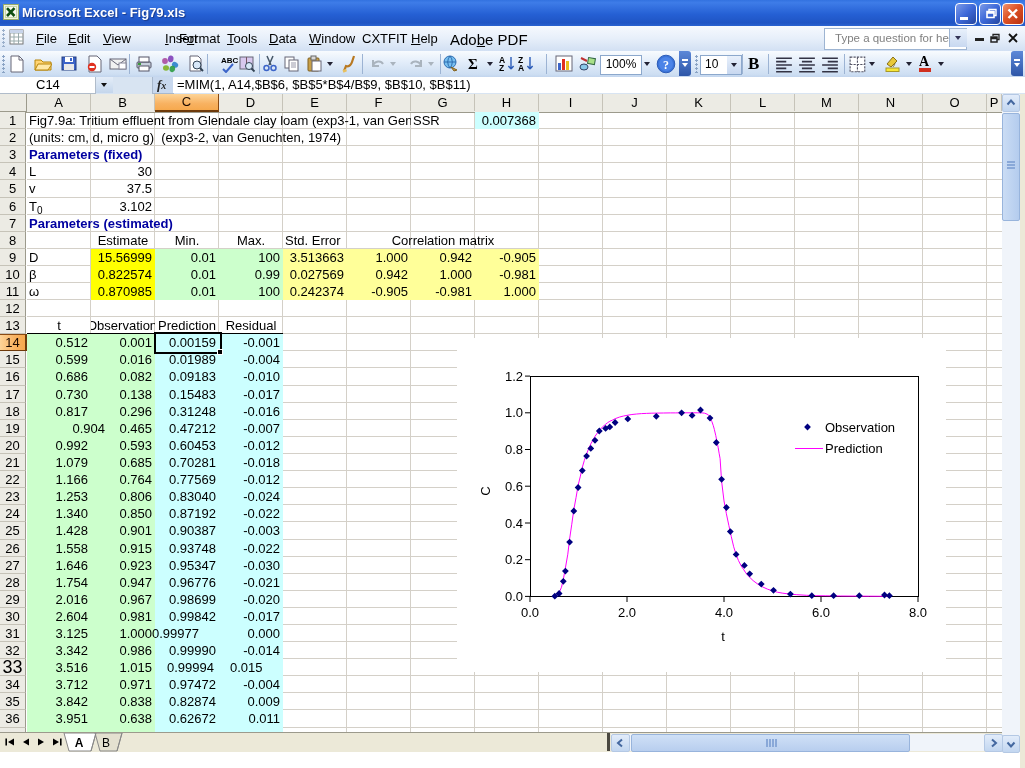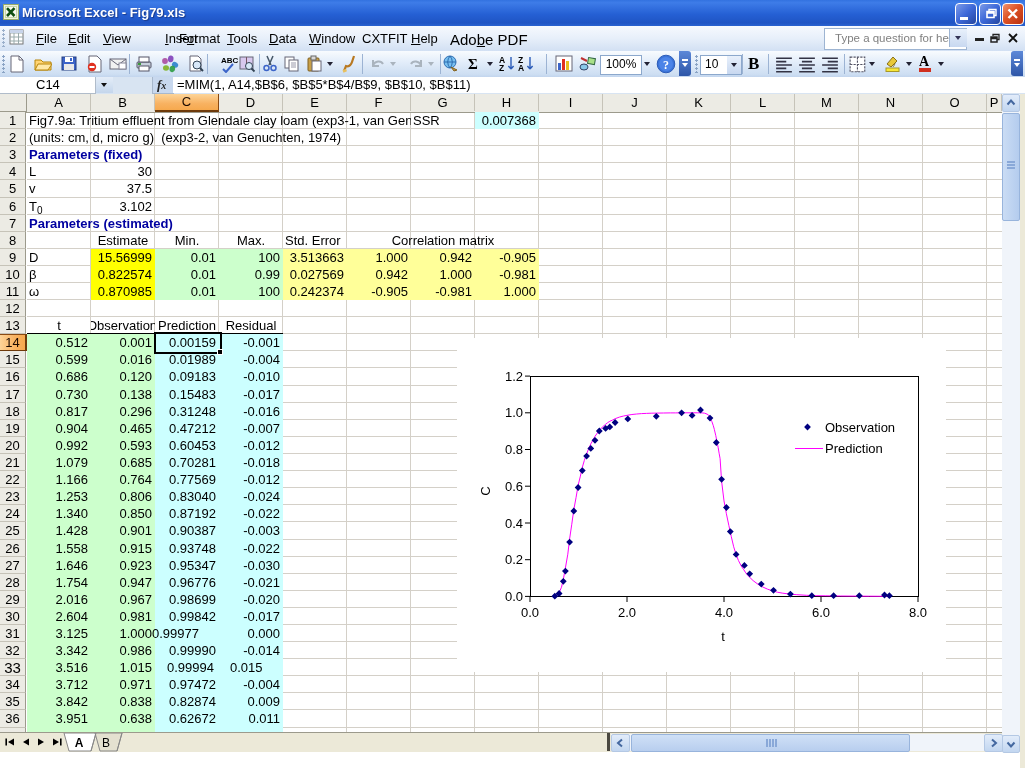--- a/index.html
+++ b/index.html
@@ -293,21 +293,21 @@
       <div class="abs" style="left:0;top:394px;width:25px;height:16px;background:#ECEBE4;border-right:1px solid #9C9A8C;border-bottom:1px solid #C6C3B8;font-size:13px;line-height:17px;text-align:center;color:#000;">23</div>
       <div class="abs" style="left:0;top:411px;width:25px;height:16px;background:#ECEBE4;border-right:1px solid #9C9A8C;border-bottom:1px solid #C6C3B8;font-size:13px;line-height:17px;text-align:center;color:#000;">24</div>
       <div class="abs" style="left:0;top:428px;width:25px;height:17px;background:#ECEBE4;border-right:1px solid #9C9A8C;border-bottom:1px solid #C6C3B8;font-size:13px;line-height:18px;text-align:center;color:#000;">25</div>
       <div class="abs" style="left:0;top:446px;width:25px;height:16px;background:#ECEBE4;border-right:1px solid #9C9A8C;border-bottom:1px solid #C6C3B8;font-size:13px;line-height:17px;text-align:center;color:#000;">26</div>
       <div class="abs" style="left:0;top:463px;width:25px;height:16px;background:#ECEBE4;border-right:1px solid #9C9A8C;border-bottom:1px solid #C6C3B8;font-size:13px;line-height:17px;text-align:center;color:#000;">27</div>
       <div class="abs" style="left:0;top:480px;width:25px;height:16px;background:#ECEBE4;border-right:1px solid #9C9A8C;border-bottom:1px solid #C6C3B8;font-size:13px;line-height:17px;text-align:center;color:#000;">28</div>
       <div class="abs" style="left:0;top:497px;width:25px;height:16px;background:#ECEBE4;border-right:1px solid #9C9A8C;border-bottom:1px solid #C6C3B8;font-size:13px;line-height:17px;text-align:center;color:#000;">29</div>
       <div class="abs" style="left:0;top:514px;width:25px;height:16px;background:#ECEBE4;border-right:1px solid #9C9A8C;border-bottom:1px solid #C6C3B8;font-size:13px;line-height:17px;text-align:center;color:#000;">30</div>
       <div class="abs" style="left:0;top:531px;width:25px;height:16px;background:#ECEBE4;border-right:1px solid #9C9A8C;border-bottom:1px solid #C6C3B8;font-size:13px;line-height:17px;text-align:center;color:#000;">31</div>
       <div class="abs" style="left:0;top:548px;width:25px;height:16px;background:#ECEBE4;border-right:1px solid #9C9A8C;border-bottom:1px solid #C6C3B8;font-size:13px;line-height:17px;text-align:center;color:#000;">32</div>
-      <div class="abs" style="left:0;top:565px;width:25px;height:16px;background:#ECEBE4;border-right:1px solid #9C9A8C;border-bottom:1px solid #C6C3B8;font-size:15px;line-height:17px;text-align:center;color:#000;">33</div>
+      <div class="abs" style="left:0;top:565px;width:25px;height:16px;background:#ECEBE4;border-right:1px solid #9C9A8C;border-bottom:1px solid #C6C3B8;font-size:18px;line-height:17px;text-align:center;color:#000;">33</div>
       <div class="abs" style="left:0;top:582px;width:25px;height:16px;background:#ECEBE4;border-right:1px solid #9C9A8C;border-bottom:1px solid #C6C3B8;font-size:13px;line-height:17px;text-align:center;color:#000;">34</div>
       <div class="abs" style="left:0;top:599px;width:25px;height:16px;background:#ECEBE4;border-right:1px solid #9C9A8C;border-bottom:1px solid #C6C3B8;font-size:13px;line-height:17px;text-align:center;color:#000;">35</div>
       <div class="abs" style="left:0;top:616px;width:25px;height:17px;background:#ECEBE4;border-right:1px solid #9C9A8C;border-bottom:1px solid #C6C3B8;font-size:13px;line-height:18px;text-align:center;color:#000;">36</div>
       <div class="abs" style="left:0;top:634px;width:25px;height:16px;background:#ECEBE4;border-right:1px solid #9C9A8C;border-bottom:1px solid #C6C3B8;font-size:13px;line-height:17px;text-align:center;color:#000;">37</div>
       <div class="abs" style="left:475px;top:18px;width:64px;height:17px;background:#CCFFFF;"></div>
       <div class="abs" style="left:91px;top:155px;width:64px;height:51px;background:#FFFF00;"></div>
       <div class="abs" style="left:155px;top:155px;width:128px;height:51px;background:#CCFFCC;"></div>
       <div class="abs" style="left:283px;top:155px;width:256px;height:51px;background:#FFFF99;"></div>
       <div class="abs" style="left:27px;top:240px;width:128px;height:398px;background:#CCFFCC;"></div>
       <div class="abs" style="left:155px;top:240px;width:128px;height:398px;background:#CCFFFF;"></div>
@@ -358,32 +358,32 @@
       <div class="cell" style="left:219px;top:223px;width:64px;text-align:center;">Residual</div>
       <div class="cell" style="left:29px;top:240px;width:59px;text-align:right;">0.512</div>
       <div class="cell" style="left:93px;top:240px;width:59px;text-align:right;">0.001</div>
       <div class="cell" style="left:157px;top:240px;width:59px;text-align:right;">0.00159</div>
       <div class="cell" style="left:221px;top:240px;width:59px;text-align:right;">-0.001</div>
       <div class="cell" style="left:29px;top:257px;width:59px;text-align:right;">0.599</div>
       <div class="cell" style="left:93px;top:257px;width:59px;text-align:right;">0.016</div>
       <div class="cell" style="left:157px;top:257px;width:59px;text-align:right;">0.01989</div>
       <div class="cell" style="left:221px;top:257px;width:59px;text-align:right;">-0.004</div>
       <div class="cell" style="left:29px;top:274px;width:59px;text-align:right;">0.686</div>
-      <div class="cell" style="left:93px;top:274px;width:59px;text-align:right;">0.120</div>
+      <div class="cell" style="left:93px;top:274px;width:59px;text-align:right;">0.082</div>
       <div class="cell" style="left:157px;top:274px;width:59px;text-align:right;">0.09183</div>
       <div class="cell" style="left:221px;top:274px;width:59px;text-align:right;">-0.010</div>
       <div class="cell" style="left:29px;top:292px;width:59px;text-align:right;">0.730</div>
       <div class="cell" style="left:93px;top:292px;width:59px;text-align:right;">0.138</div>
       <div class="cell" style="left:157px;top:292px;width:59px;text-align:right;">0.15483</div>
       <div class="cell" style="left:221px;top:292px;width:59px;text-align:right;">-0.017</div>
       <div class="cell" style="left:29px;top:309px;width:59px;text-align:right;">0.817</div>
       <div class="cell" style="left:93px;top:309px;width:59px;text-align:right;">0.296</div>
       <div class="cell" style="left:157px;top:309px;width:59px;text-align:right;">0.31248</div>
       <div class="cell" style="left:221px;top:309px;width:59px;text-align:right;">-0.016</div>
-      <div class="cell" style="left:29px;top:326px;width:59px;text-align:right;">0.904</div>
+      <div class="cell" style="left:46px;top:326px;width:59px;text-align:right;">0.904</div>
       <div class="cell" style="left:93px;top:326px;width:59px;text-align:right;">0.465</div>
       <div class="cell" style="left:157px;top:326px;width:59px;text-align:right;">0.47212</div>
       <div class="cell" style="left:221px;top:326px;width:59px;text-align:right;">-0.007</div>
       <div class="cell" style="left:29px;top:343px;width:59px;text-align:right;">0.992</div>
       <div class="cell" style="left:93px;top:343px;width:59px;text-align:right;">0.593</div>
       <div class="cell" style="left:157px;top:343px;width:59px;text-align:right;">0.60453</div>
       <div class="cell" style="left:221px;top:343px;width:59px;text-align:right;">-0.012</div>
       <div class="cell" style="left:29px;top:360px;width:59px;text-align:right;">1.079</div>
       <div class="cell" style="left:93px;top:360px;width:59px;text-align:right;">0.685</div>
       <div class="cell" style="left:157px;top:360px;width:59px;text-align:right;">0.70281</div>

